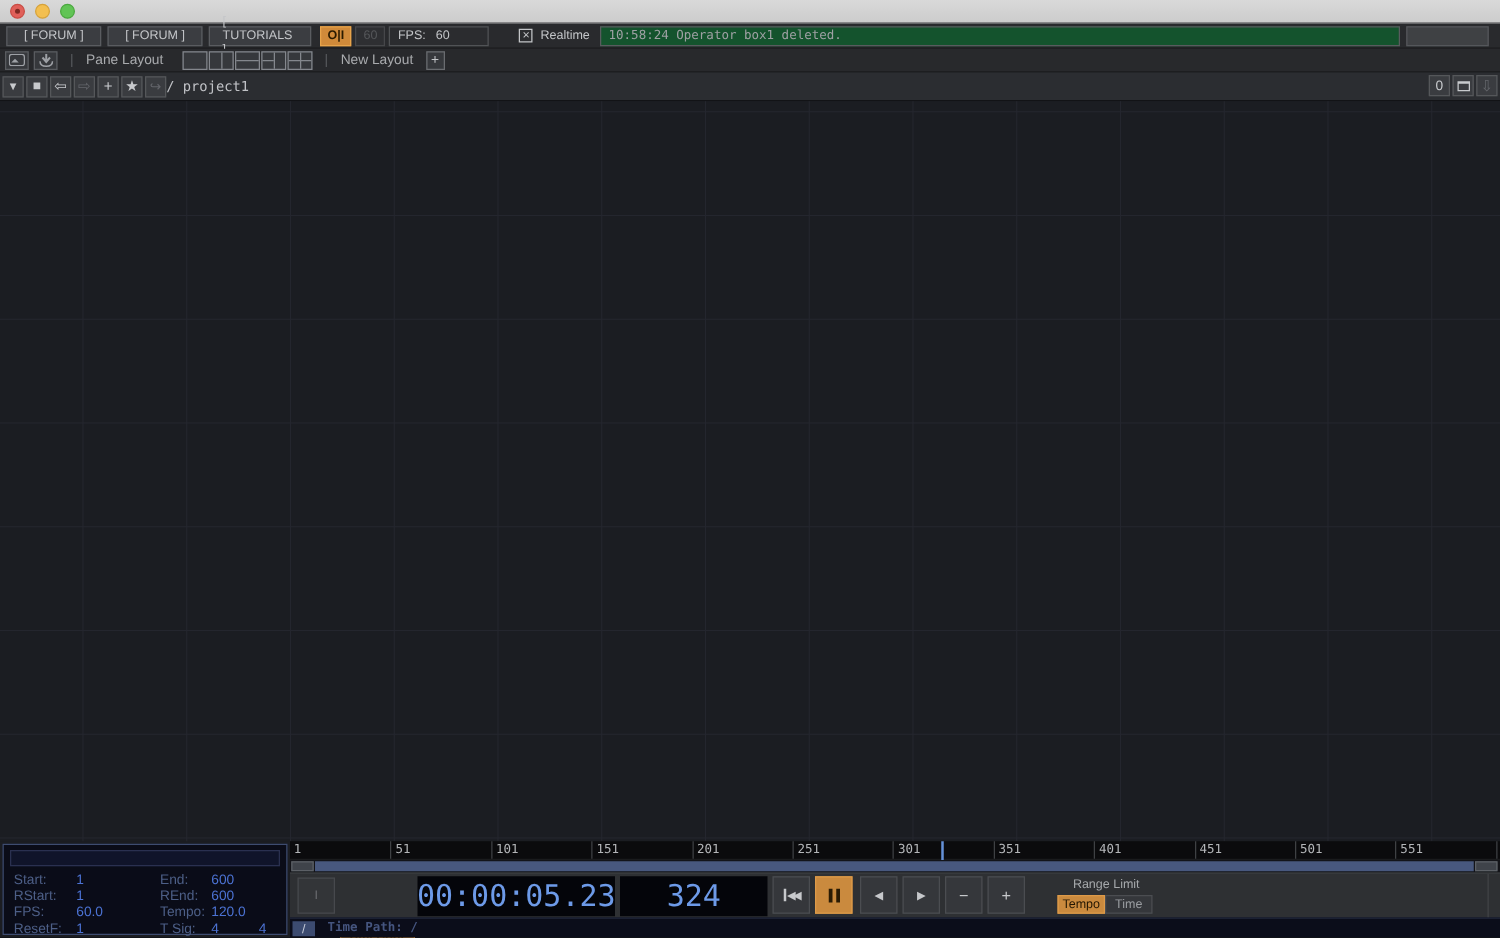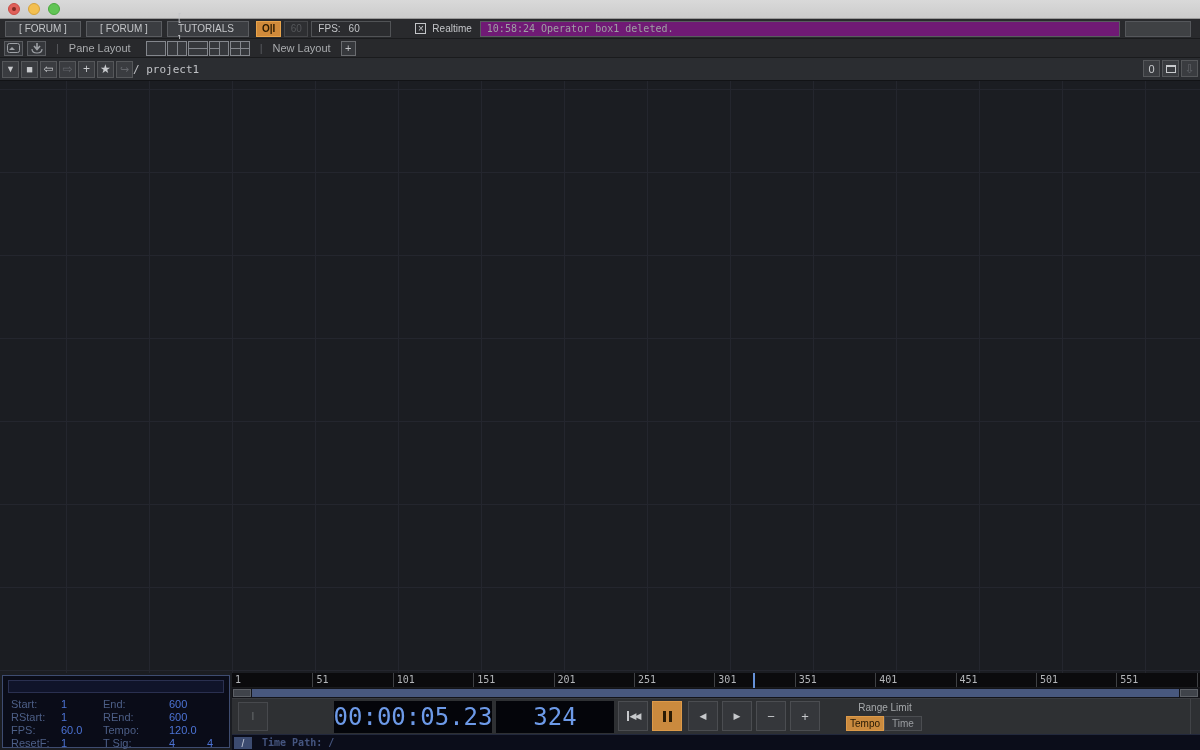--- a/index.html
+++ b/index.html
@@ -28,21 +28,21 @@
   .mbtn.wiki { width:76px; } .mbtn.forum { width:76px; } .mbtn.tut { width:82px; }
   .oi { height:16px; margin-left:7px; padding:0 5px; background:#d08a3a; border:1px solid #e8a44b;
     color:#2a1a00; font-size:10px; font-weight:bold; display:flex; align-items:center; }
   .dimbox { height:16px; width:24px; margin-left:3px; background:#2e2f32; border:1px solid #46474a;
     color:#55575a; font-size:10px; display:flex; align-items:center; justify-content:center; }
   .fpsbox { height:16px; width:80px; margin-left:3px; background:#2b2c2f; border:1px solid #515356;
     color:#c3c5c8; font-size:10px; display:flex; align-items:center; padding-left:6px; gap:8px; }
   .realtime { margin-left:24px; display:flex; align-items:center; gap:6px; color:#c3c5c8; font-size:10px; }
   .checkglyph { width:11px; height:11px; border:1px solid #c3c5c8; font-size:10px; line-height:9px;
     text-align:center; color:#c3c5c8; background:#2b2c2f; }
-  .statusbox { height:16px; width:640px; margin-left:8px; background:#701a75; border:1px solid #595b5f;
+  .statusbox { height:16px; width:640px; margin-left:8px; background:#14532d; border:1px solid #595b5f;
     color:#9ea0a3; font-size:10px; font-family:"DejaVu Sans Mono",monospace;
     display:flex; align-items:center; padding-left:6px; }
   .menurightbox { height:16px; width:66px; margin-left:5px; background:#3f4144; border:1px solid #55575b; }
 
   
   .panelayoutbar { position:absolute; left:0; top:39px; width:1200px; height:19px;
     background:#28292c; border-bottom:1px solid #1a1b1d; display:flex; align-items:center; }
   .ibtn { width:19px; height:15px; margin-left:4px; background:#36383c; border:1px solid #5a5c60;
     display:flex; align-items:center; justify-content:center; }
   .sep { color:#5a5c60; margin:0 10px; font-size:11px; }
@@ -76,21 +76,21 @@
     background-position:66px 0, 0 8px; }
 
   
   .settings { position:absolute; left:2px; top:675px; width:228px; height:73px;
     background:#0a0c18; border:1px solid #3e4c70; }
   .settings .inputbar { position:absolute; left:5px; top:4px; width:216px; height:13px;
     background:#10142a; border:1px solid #2a3050; }
   .srow { position:absolute; left:0; width:100%; height:13px; font-size:11px; }
   .slabel { position:absolute; color:#4d5f87;text-align:right; }
   .sval { position:absolute; color:#4c73d4; }
-  .l1 { left:8px; } .v1 { left:58px; } .l2 { left:100px; } .v2 { left:166px; } .v3 { left:204px; }
+  .l1 { left:8px; } .v1 { left:58px; } .l2 { left:125px; } .v2 { left:166px; } .v3 { left:204px; }
 
   .ruler { position:absolute; left:232px; top:673px; width:968px; height:15px;
     background:#0b0b0d; border-bottom:1px solid #1a1b1d; display:flex;
     font-family:"DejaVu Sans Mono",monospace; font-size:10px; color:#b4b6b9; }
   .tick { width:80.4px; flex:0 0 80.4px; border-left:1px solid #3f4144; padding:1px 0 0 3px; }
   .tick.first { border-left:none; }
   .tick.end { flex:1 1 auto; width:auto; text-align:right; padding-right:3px; }
   .playhead { position:absolute; left:521px; top:0; width:2px; height:15px; background:#6591d8; }
 
   .scrollbar { position:absolute; left:232px; top:688px; width:968px; height:10px; background:#131419; }

